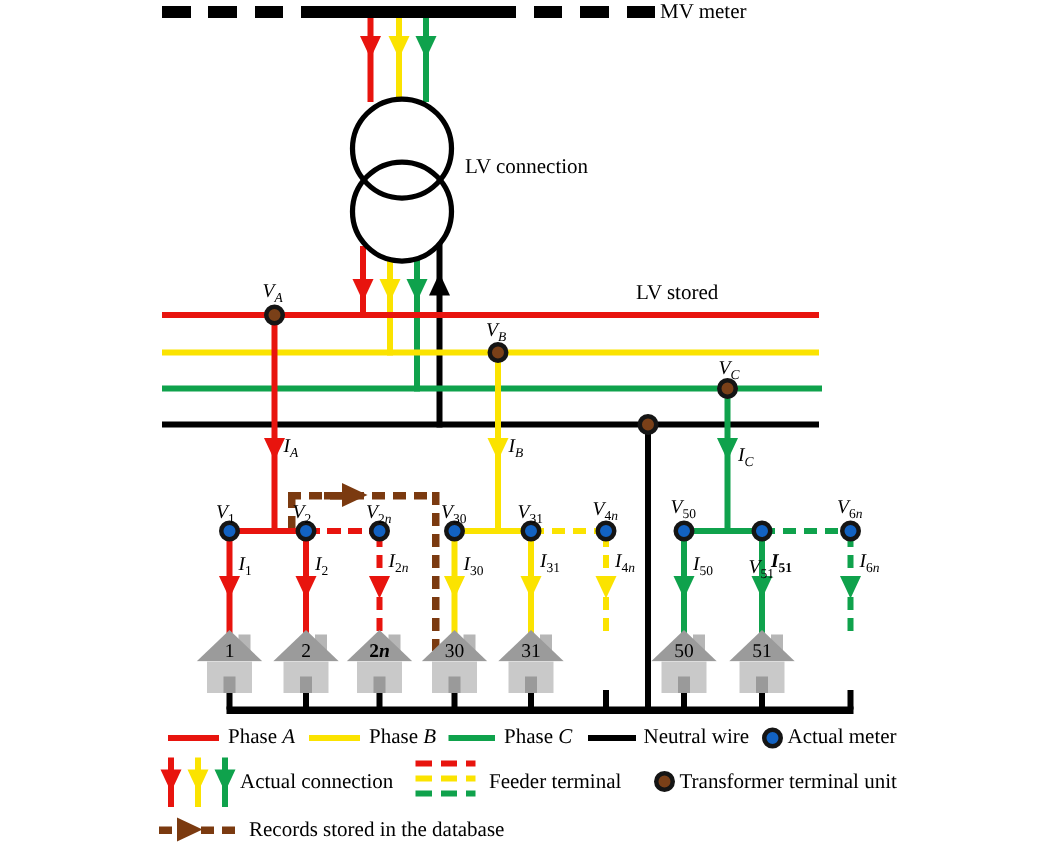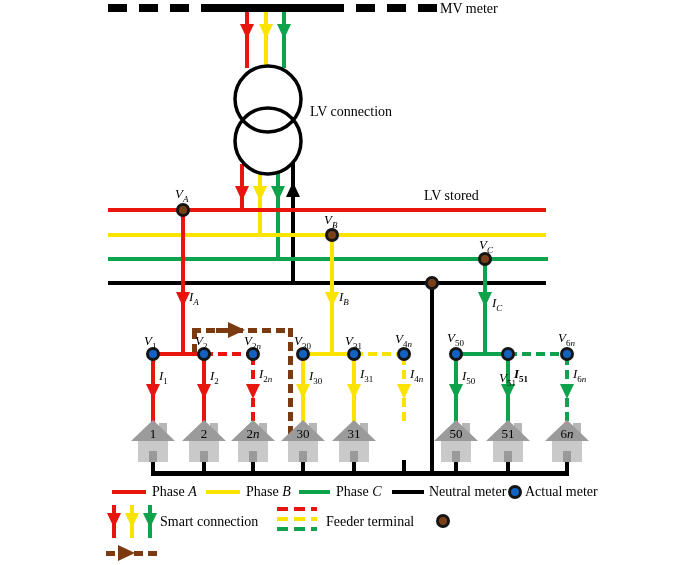--- a/index.html
+++ b/index.html
@@ -170,21 +170,21 @@
       <div class="door"></div>
       <div class="hnum"><span>1</span><span class="it"></span></div>
     </div>
   <div class="house" style="left:182px;">
       <div class="chimney"></div>
       <div class="roof"></div>
       <div class="hbody"></div>
       <div class="door"></div>
       <div class="hnum"><span>2</span><span class="it"></span></div>
     </div>
-  <div class="house" style="left:231px;">
+  <div class="house" style="left:231px;font-weight:bold;">
       <div class="chimney"></div>
       <div class="roof"></div>
       <div class="hbody"></div>
       <div class="door"></div>
       <div class="hnum"><span>2</span><span class="it">n</span></div>
     </div>
   <div class="house" style="left:281px;">
       <div class="chimney"></div>
       <div class="roof"></div>
       <div class="hbody"></div>
@@ -204,49 +204,44 @@
       <div class="hbody"></div>
       <div class="door"></div>
       <div class="hnum"><span>50</span><span class="it"></span></div>
     </div>
   <div class="house" style="left:486px;">
       <div class="chimney"></div>
       <div class="roof"></div>
       <div class="hbody"></div>
       <div class="door"></div>
       <div class="hnum"><span>51</span><span class="it"></span></div>
-    </div>
-  <div class="house" style="left:545px;">
-      <div class="chimney"></div>
-      <div class="roof"></div>
-      <div class="hbody"></div>
-      <div class="door"></div>
-      <div class="hnum"><span>6</span><span class="it">n</span></div>
     </div>
 
   <div class="h c-a" style="left:112px;top:490px;width:34px;"></div>
   <span class="t" style="left:152px;top:485px;"><span>Phase </span><span class="it">A</span></span>
   <div class="h c-b" style="left:206px;top:490px;width:34px;"></div>
   <span class="t" style="left:246px;top:485px;"><span>Phase </span><span class="it">B</span></span>
   <div class="h c-c" style="left:299px;top:490px;width:31px;"></div>
   <span class="t" style="left:336px;top:485px;"><span>Phase </span><span class="it">C</span></span>
   <div class="h c-n" style="left:392px;top:490px;width:32px;"></div>
-  <span class="t" style="left:429px;top:485px;">Neutral meter</span>
+  <span class="t" style="left:429px;top:485px;">Neutral wire</span>
   <div class="dot sm" style="left:508px;top:485px;"></div>
   <span class="t" style="left:525px;top:485px;">Actual meter</span>
 
   <div class="v c-a" style="left:112px;top:505px;height:33px;"></div>
   <div class="tri down c-a" style="left:107px;top:513px;"></div>
   <div class="v c-b" style="left:130px;top:505px;height:33px;"></div>
   <div class="tri down c-b" style="left:125px;top:513px;"></div>
   <div class="v c-c" style="left:148px;top:505px;height:33px;"></div>
   <div class="tri down c-c" style="left:143px;top:513px;"></div>
-  <span class="t" style="left:160px;top:515px;">Smart connection</span>
+  <span class="t" style="left:160px;top:515px;">Actual connection</span>
   <div class="legdash c-a" style="left:277px;top:507px;"></div>
   <div class="legdash c-b" style="left:277px;top:517px;"></div>
   <div class="legdash c-c" style="left:277px;top:527px;"></div>
   <span class="t" style="left:326px;top:515px;">Feeder terminal</span>
   <div class="dot ttu" style="left:436px;top:514px;"></div>
+  <span class="t" style="left:453px;top:515px;">Transformer terminal unit</span>
 
   <div class="h dash c-r" style="left:106px;top:551px;width:54px;height:5px;"></div>
   <div class="tri right c-r" style="left:118px;top:545px;"></div>
+  <span class="t" style="left:166px;top:547px;">Records stored in the database</span>
 
 </div>
 
 </body></html>

